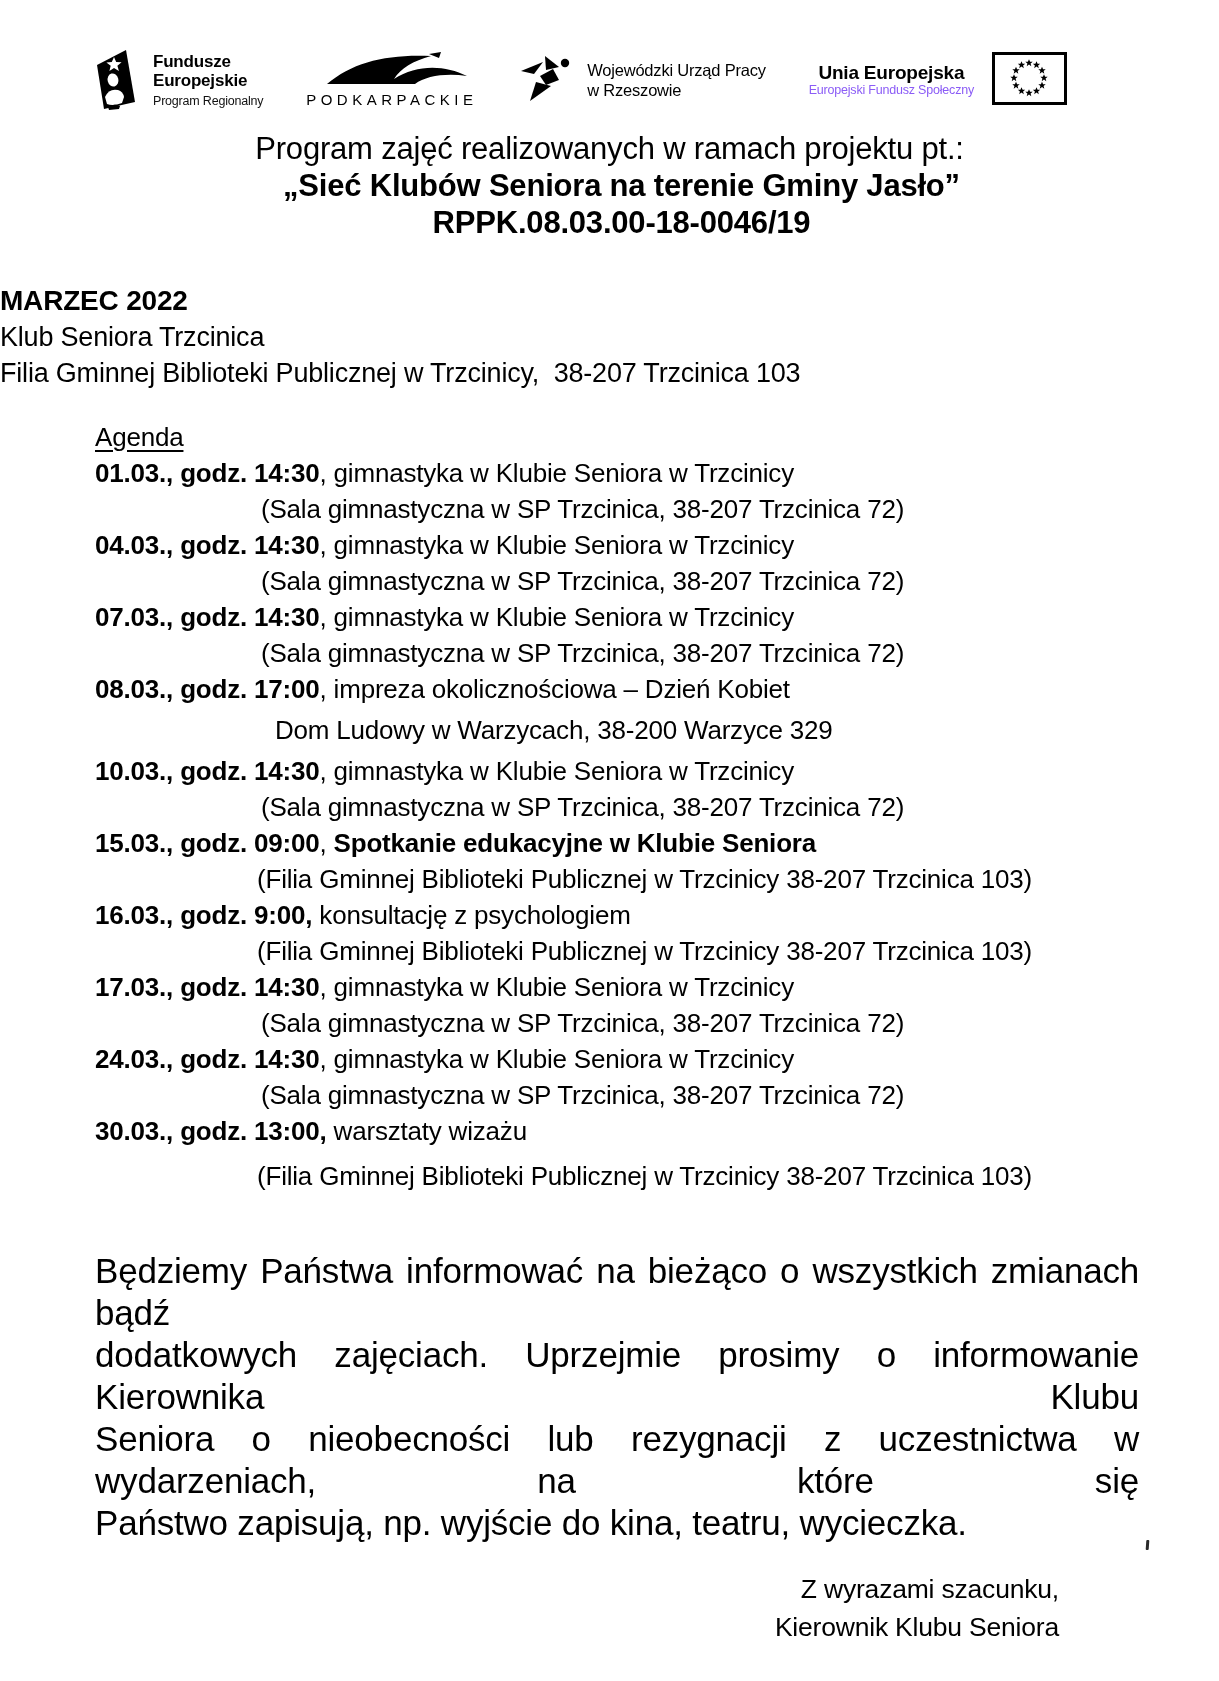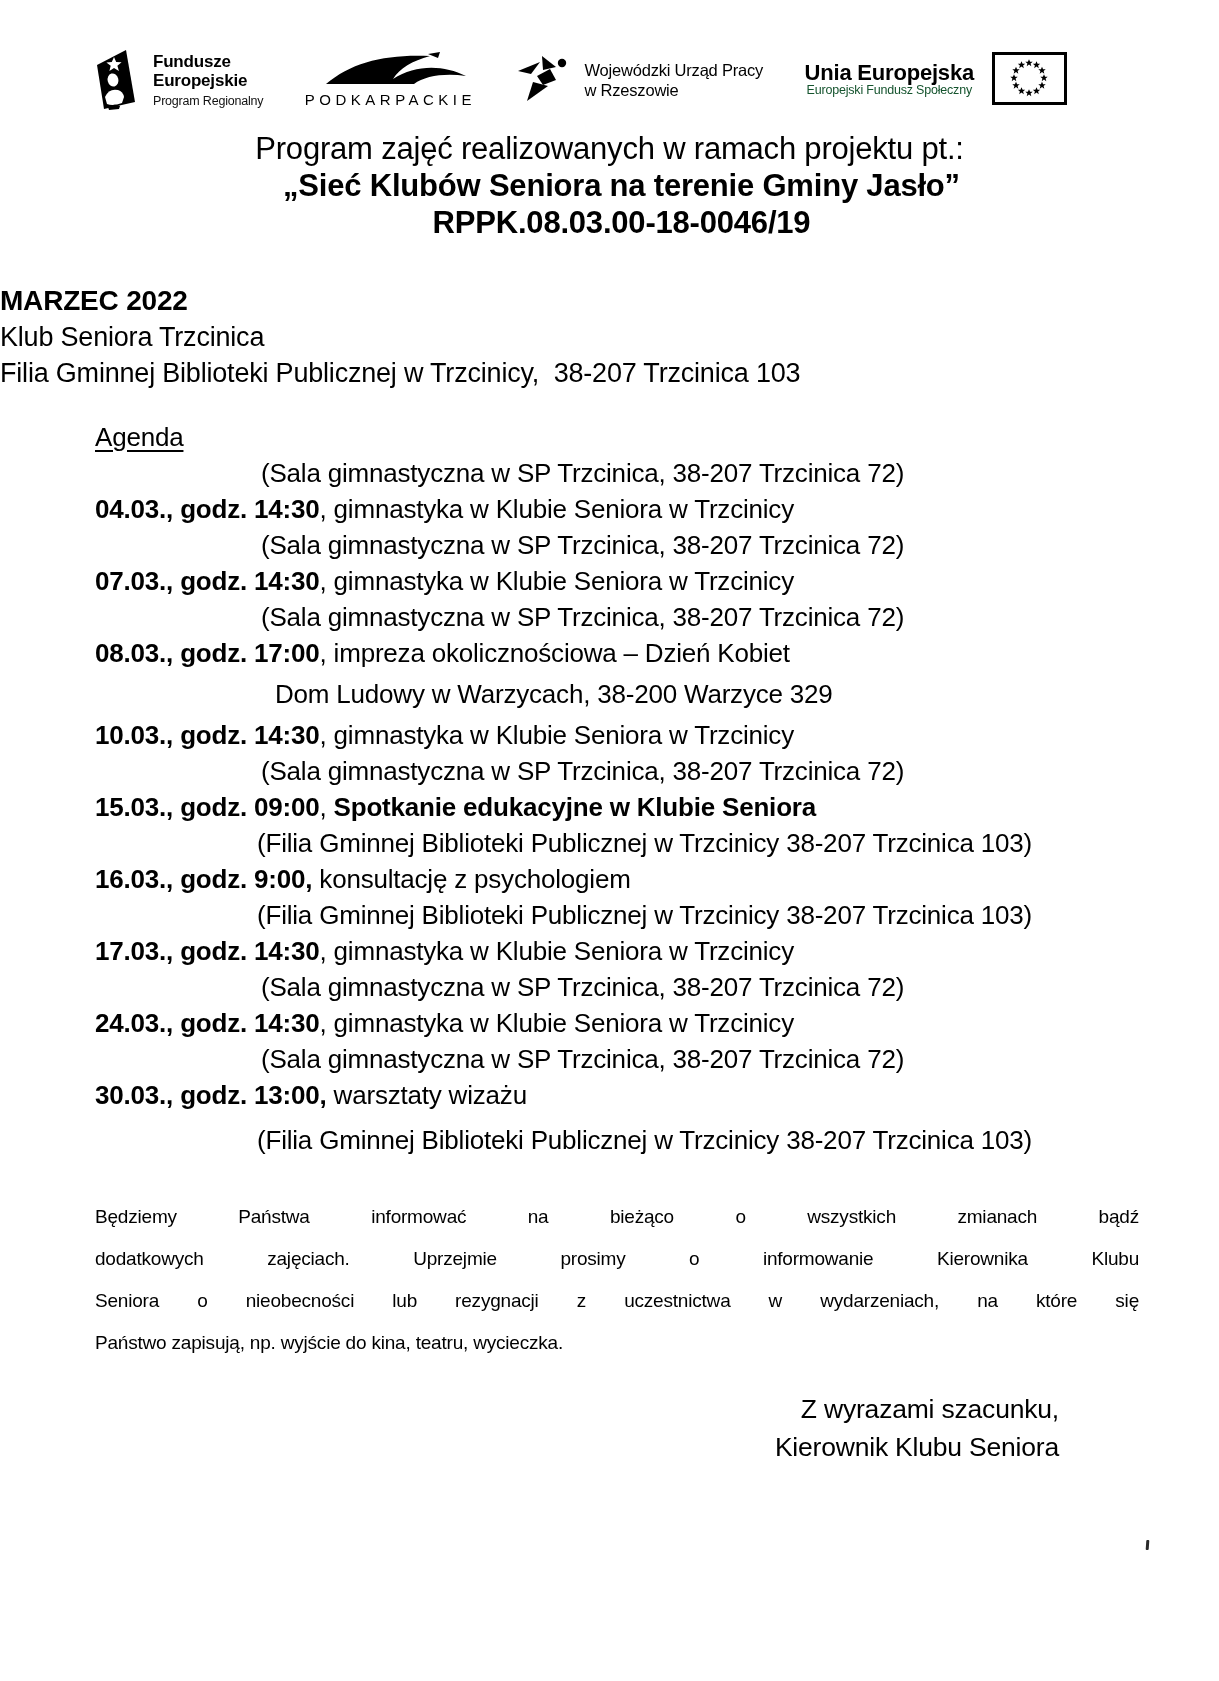--- a/index.html
+++ b/index.html
@@ -20,41 +20,41 @@
   .logo{display:flex;align-items:center;}
   .logo-fe{gap:11px;}
   .fe-text .l1{font-weight:700;font-size:17px;line-height:19px;}
   .fe-text .l3{font-size:12.5px;line-height:14px;margin-top:4px;color:#111;}
   .logo-pk{flex-direction:column;align-items:flex-end;gap:2px;}
   .pk-label{font-size:15px;letter-spacing:4.5px;line-height:16px;}
   .logo-wup{gap:9px;}
   .wup-text{font-size:16.5px;line-height:20px;}
   .logo-ue{gap:18px;}
   .ue-text{text-align:center;}
-  .ue-text .l1{font-weight:700;font-size:22px;line-height:20px;}
-  .ue-text .l2{font-size:12.5px;line-height:15px;color:#14532d;}
+  .ue-text .l1{font-weight:700;font-size:19px;line-height:20px;}
+  .ue-text .l2{font-size:12.5px;line-height:15px;color:#8b5cf6;}
   
   .title-block{margin-top:12px;text-align:center;font-size:31px;line-height:37px;}
   .title-block .bold{font-weight:700;padding-left:24px;}
   .month-block{margin-top:42px;text-align:left;font-size:27px;line-height:36px;}
   .month-block .month{font-weight:700;font-size:28px;}
   
   .agenda{margin:28px 80px 0 95px;font-size:26px;line-height:36px;}
   .agenda-heading{text-decoration:underline;text-underline-offset:4px;}
   .entry-line{white-space:nowrap;}
   .entry-line .date{font-weight:700;}
   .entry-line .sep{white-space:pre;}
   .entry-line .event.bold{font-weight:700;}
   .loc{white-space:nowrap;}
   .loc-sala{padding-left:166px;}
   .loc-filia{padding-left:162px;}
   .loc-dom{padding-left:180px;margin:5px 0;}
   .loc-spaced{margin-top:9px;}
   
-  .closing{margin:38px 80px 0 95px;font-size:19px;line-height:42px;}
+  .closing{margin:56px 80px 0 95px;font-size:35px;line-height:42px;}
   .pline{text-align:justify;text-align-last:justify;}
   .pline.last{text-align-last:left;}
   
   .signature{margin-top:26px;padding-right:160px;text-align:right;font-size:26.5px;line-height:38px;}
   .stray-mark{
     position:absolute;left:1146px;top:1540px;width:3px;height:10px;
     background:#2a2a2a;transform:rotate(4deg);border-radius:1px;
   }
 </style>
 </head>
@@ -144,20 +144,21 @@
   <div class="month-block">
     <div class="month">MARZEC 2022</div>
     <div>Klub Seniora Trzcinica</div>
     <div>Filia Gminnej Biblioteki Publicznej w Trzcinicy,&nbsp; 38-207 Trzcinica 103</div>
   </div>
 
   <div class="agenda">
     <div class="agenda-heading">Agenda</div>
     <div>
     <div class="entry">
+      <div class="entry-line"><span class="date">01.03., godz. 14:30</span><span class="sep">, </span><span class="event">gimnastyka w Klubie Seniora w Trzcinicy</span></div>
       <div class="loc loc-sala">(Sala gimnastyczna w SP Trzcinica, 38-207 Trzcinica 72)</div>
     </div>
 
     <div class="entry">
       <div class="entry-line"><span class="date">04.03., godz. 14:30</span><span class="sep">, </span><span class="event">gimnastyka w Klubie Seniora w Trzcinicy</span></div>
       <div class="loc loc-sala">(Sala gimnastyczna w SP Trzcinica, 38-207 Trzcinica 72)</div>
     </div>
 
     <div class="entry">
       <div class="entry-line"><span class="date">07.03., godz. 14:30</span><span class="sep">, </span><span class="event">gimnastyka w Klubie Seniora w Trzcinicy</span></div>

